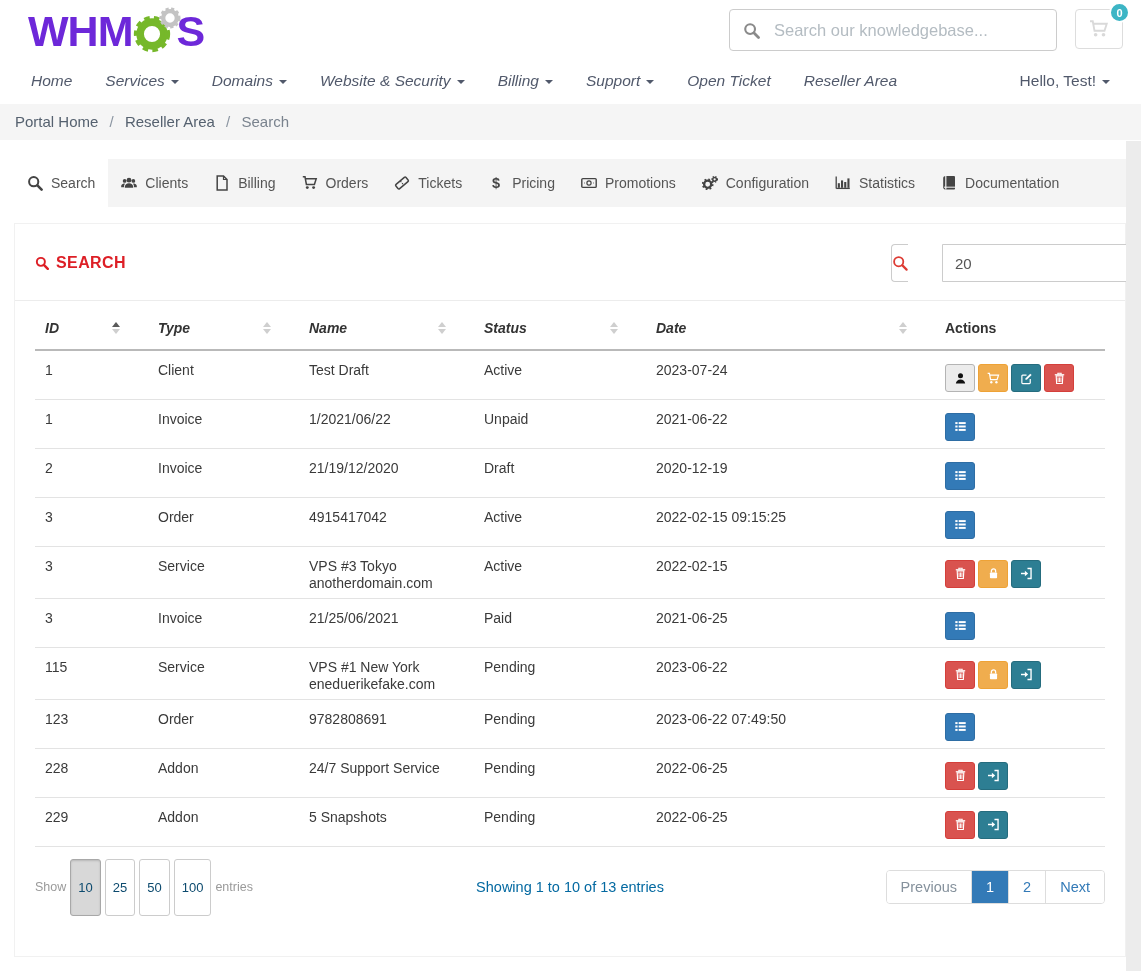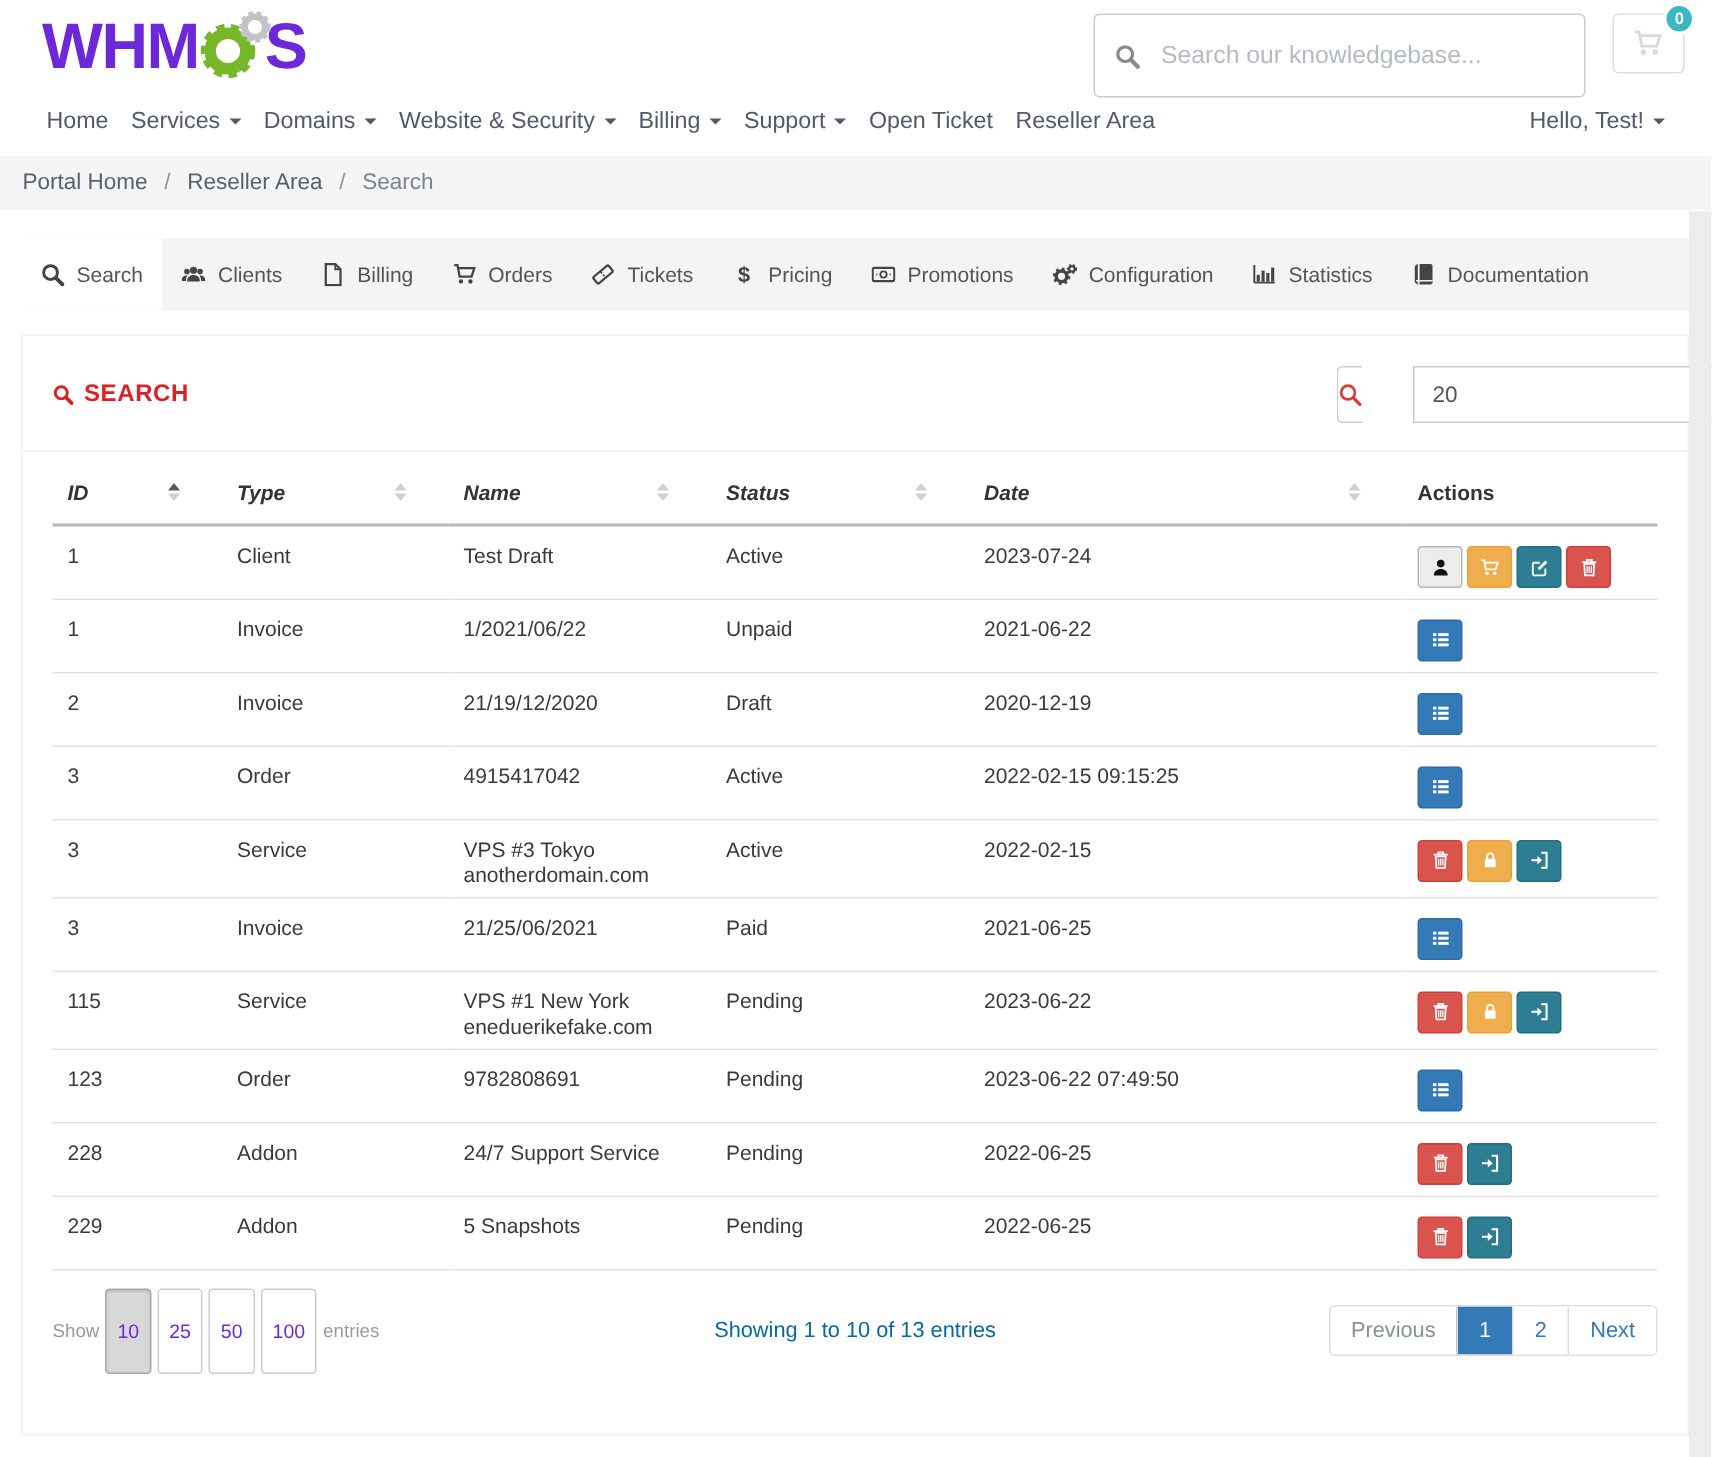--- a/index.html
+++ b/index.html
@@ -8,21 +8,21 @@
     width:1141px; min-height:971px; background:#fff;
     font-family:"Liberation Sans", sans-serif; color:#333; position:relative;
   }
   
   .header { display:flex; justify-content:space-between; align-items:flex-start; padding:9px 18px 0 28px; height:58px; }
   .logo { display:flex; align-items:center; font-weight:bold; font-size:43px; color:#6d28d9; letter-spacing:-1px; line-height:1; }
   .logo .gearwrap { position:relative; width:42px; height:44px; margin:0 1px; }
   .logo .gear-big { position:absolute; left:0; top:6px; width:38px; height:38px; color:#76b82a; }
   .logo .gear-small { position:absolute; right:-6px; top:-2px; width:22px; height:22px; color:#c3c3c3; }
   .hdr-right { display:flex; align-items:flex-start; gap:18px; padding-top:0; }
-  .kb-search { display:flex; align-items:center; width:328px; height:56px; border:1px solid #ccc; border-radius:4px; padding:0 13px; background:#fff; }
+  .kb-search { display:flex; align-items:center; width:328px; height:42px; border:1px solid #ccc; border-radius:4px; padding:0 13px; background:#fff; }
   .kb-search .sicon { width:17px; height:17px; color:#8a8a8a; margin-right:12px; flex:none; }
   .kb-search input { border:none; outline:none; flex:1; font-size:16.5px; color:#444; font-family:inherit; background:transparent; }
   .kb-search input::placeholder { color:#b4bcc2; }
   .cart-btn { position:relative; width:48px; height:40px; border:1px solid #ddd; border-radius:4px; background:#fff; display:flex; align-items:center; justify-content:center; cursor:pointer; }
   .cart-btn .cicon { width:20px; height:20px; color:#d9d9d9; }
   .cart-badge { position:absolute; top:-8px; right:-8px; width:21px; height:21px; border-radius:50%; background:#3cb5c5; color:#fff; font-size:11px; font-weight:bold; display:flex; align-items:center; justify-content:center; border:2px solid #fff; }
   
   .nav { display:flex; align-items:center; gap:33px; padding:0 31px; height:46px; font-size:15.5px; color:#51596b; }
   .nav-item { cursor:pointer; white-space:nowrap; }
   .nav-account { margin-left:auto; cursor:pointer; }
@@ -64,21 +64,21 @@
   .abtn { width:30px; height:28px; border-radius:3px; border:1px solid; display:inline-flex; align-items:center; justify-content:center; margin-right:3px; cursor:pointer; margin-top:2px; }
   .abtn svg { width:13px; height:13px; }
   .abtn.default { background:#ececec; border-color:#b4b4b4; color:#111; }
   .abtn.warning { background:#f0ad4e; border-color:#eea236; color:#fff; }
   .abtn.info    { background:#2d7e93; border-color:#256c7e; color:#fff; }
   .abtn.danger  { background:#d9534f; border-color:#d43f3a; color:#fff; }
   .abtn.primary { background:#337ab7; border-color:#2e6da4; color:#fff; }
   
   .tfootbar { display:flex; align-items:center; padding:12px 20px 40px;gap:48px; }
   .showzone { display:flex; align-items:center; gap:4px; font-size:12.5px; color:#9a9a9a; flex:1; }
-  .size-btn { min-width:26px; padding:20px 7px; font-size:13px; border:1px solid #ccc; border-radius:3px; background:#fff; color:#6d28d9; cursor:pointer; font-family:inherit; }
+  .size-btn { min-width:26px; padding:20px 7px; font-size:13px; border:1px solid #ccc; border-radius:3px; background:#fff; color:#0c4a6e; cursor:pointer; font-family:inherit; }
   .size-btn.active { background:#d8d8d8; border-color:#a8a8a8; box-shadow:inset 0 1px 2px rgba(0,0,0,.15); }
   .infozone { flex:1; text-align:center; font-size:14.5px; color:#0369a1; }
   .pagezone { flex:1; display:flex; justify-content:flex-end; }
   .pagination { display:inline-flex; border:1px solid #ddd; border-radius:4px; overflow:hidden; }
   .page-item { padding:8px 14px; font-size:14.5px; color:#337ab7; border-left:1px solid #ddd; cursor:pointer; background:#fff; }
   .page-item:first-child { border-left:none; color:#85919c; }
   .page-item.active { background:#337ab7; color:#fff; }
   
   .pagefooter { margin-top:26px; background:#f8f8f8; text-align:center; padding:13px 0 17px; font-size:16.5px; color:#555; }
   
@@ -123,21 +123,21 @@
             <circle cx="5.3" cy="12.6" r="1.45"></circle>
             <circle cx="11.6" cy="12.6" r="1.45"></circle>
           </svg>
         </span>
       <span class="cart-badge">0</span>
     </div>
   </div>
 </div>
 
 <div class="nav">
-  <span id="nav-items" style="display:flex;gap:15px;align-items:center;">
+  <span id="nav-items" style="display:flex;gap:33px;align-items:center;font-style:italic;">
       <span class="nav-item"><span>Home</span></span>
       <span class="nav-item"><span>Services</span><span class="caret"></span></span>
       <span class="nav-item"><span>Domains</span><span class="caret"></span></span>
       <span class="nav-item"><span>Website &amp; Security</span><span class="caret"></span></span>
       <span class="nav-item"><span>Billing</span><span class="caret"></span></span>
       <span class="nav-item"><span>Support</span><span class="caret"></span></span>
       <span class="nav-item"><span>Open Ticket</span></span>
       <span class="nav-item"><span>Reseller Area</span></span>
     </span>
   <span class="nav-account">

